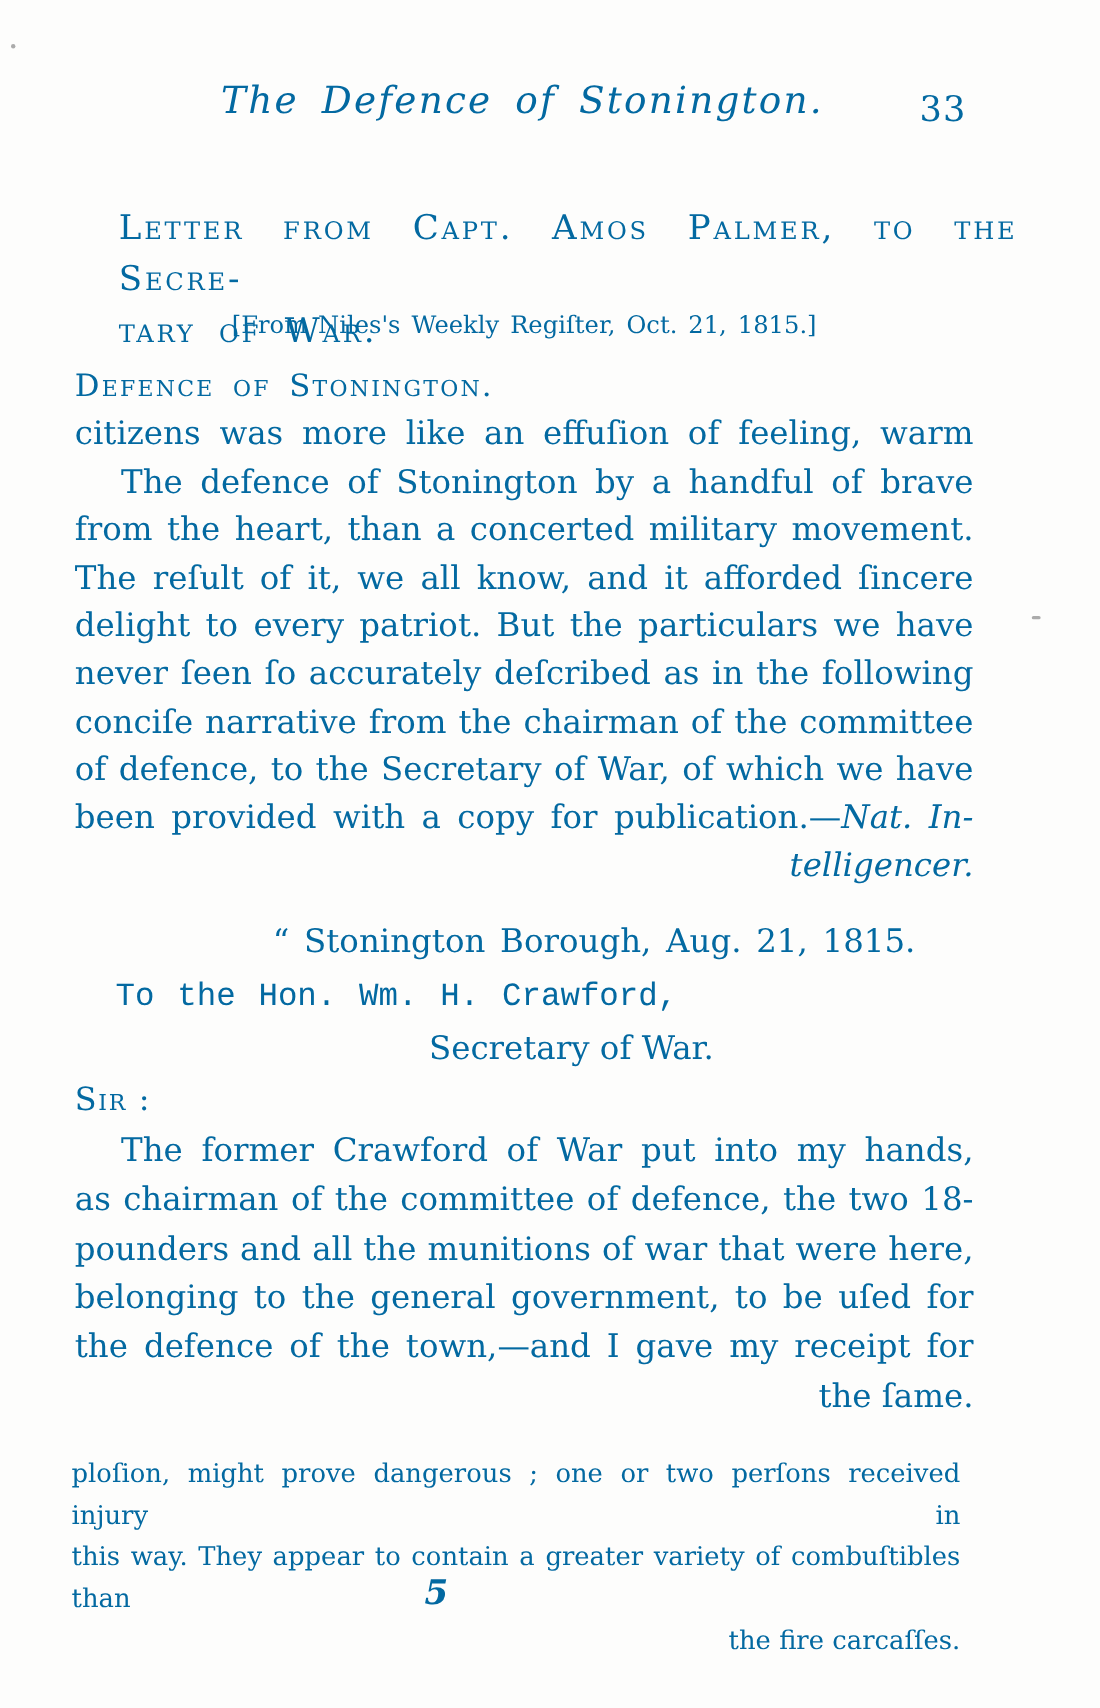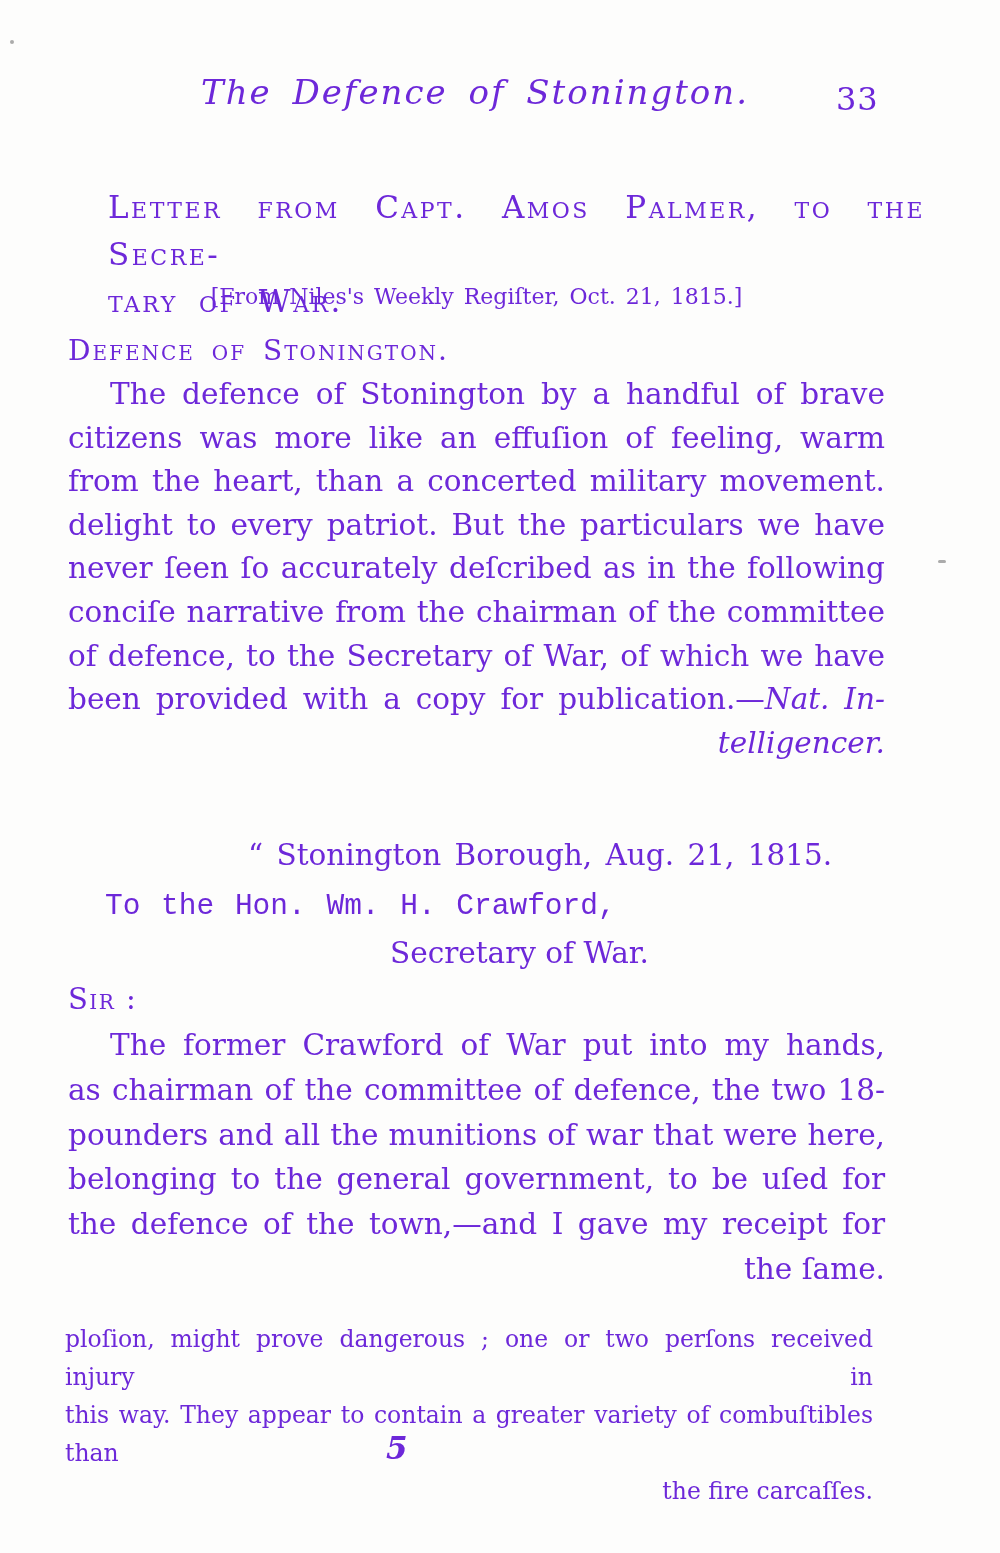--- a/index.html
+++ b/index.html
@@ -5,21 +5,21 @@
   html, body {
     margin: 0;
     padding: 0;
     background: #ffffff;
   }
   .page {
     position: relative;
     width: 1000px;
     height: 1553px;
     background: #fdfdfc;
-    color: #6d28d9;
+    color: #0369a1;
     font-family: "DejaVu Serif", "Liberation Serif", serif;
     overflow: hidden;
   }
 
   
   .running-header {
     position: absolute;
     top: 72px;
     left: 0;
     width: 950px;
@@ -187,23 +187,24 @@
   <div class="heading">
     <div class="heading-line-1">Letter from Capt. Amos Palmer, to the Secre-</div>
     <div class="heading-line-2">tary of War.</div>
   </div>
 
   <div class="source-line">[From Niles's Weekly Regiſter, Oct. 21, 1815.]</div>
 
   <div class="subheading">Defence of Stonington.</div>
 
   <div class="para intro">
+    <div class="jline">citizens was more like an effuſion of feeling, warm</div>
     <div class="jline indent">The defence of Stonington by a handful of brave</div>
-    <div class="jline">citizens was more like an effuſion of feeling, warm</div>
     <div class="jline">from the heart, than a concerted military movement.</div>
+    <div class="jline">The reſult of it, we all know, and it afforded ſincere</div>
     <div class="jline">delight to every patriot.  But the particulars we have</div>
     <div class="jline">never ſeen ſo accurately deſcribed as in the following</div>
     <div class="jline">conciſe narrative from the chairman of the committee</div>
     <div class="jline">of defence, to the Secretary of War, of which we have</div>
     <div class="jline"><span>been provided with a copy for publication.—</span><span class="italic">Nat. In-</span></div>
     <div class="pline italic">telligencer.</div>
   </div>
 
   <div class="dateline">“ Stonington Borough, Aug. 21, 1815.</div>
   <div class="addressee">To the Hon. Wm. H. Crawford,</div>

